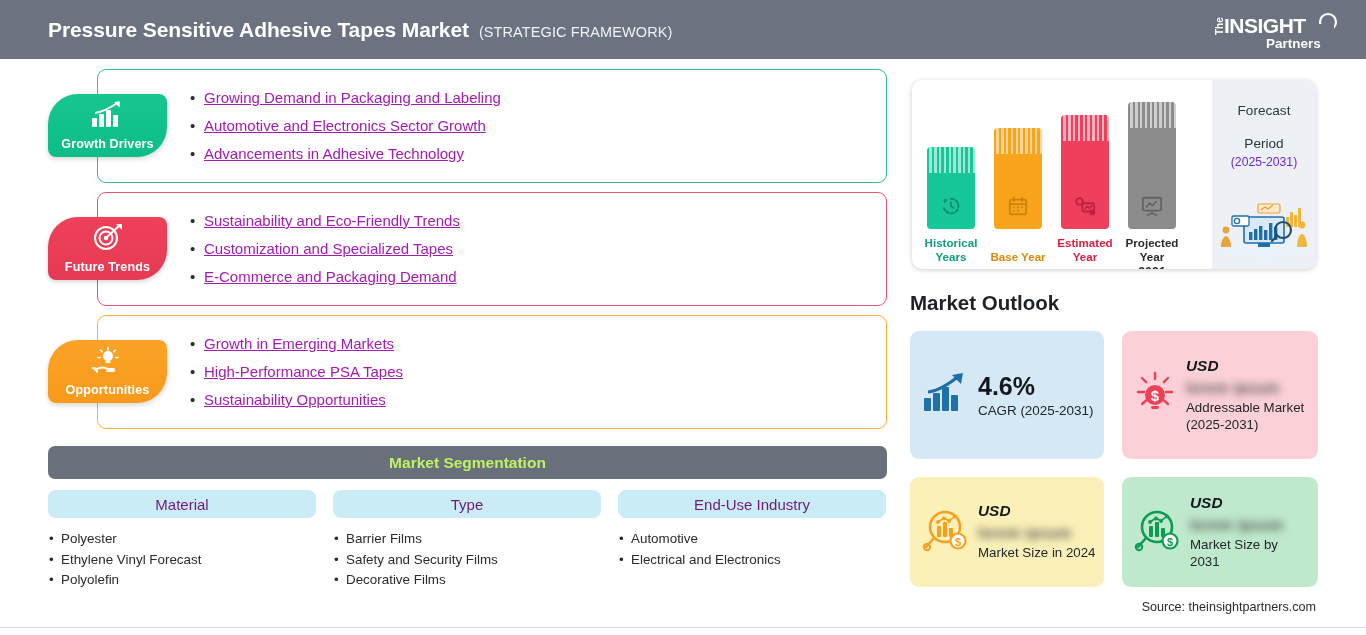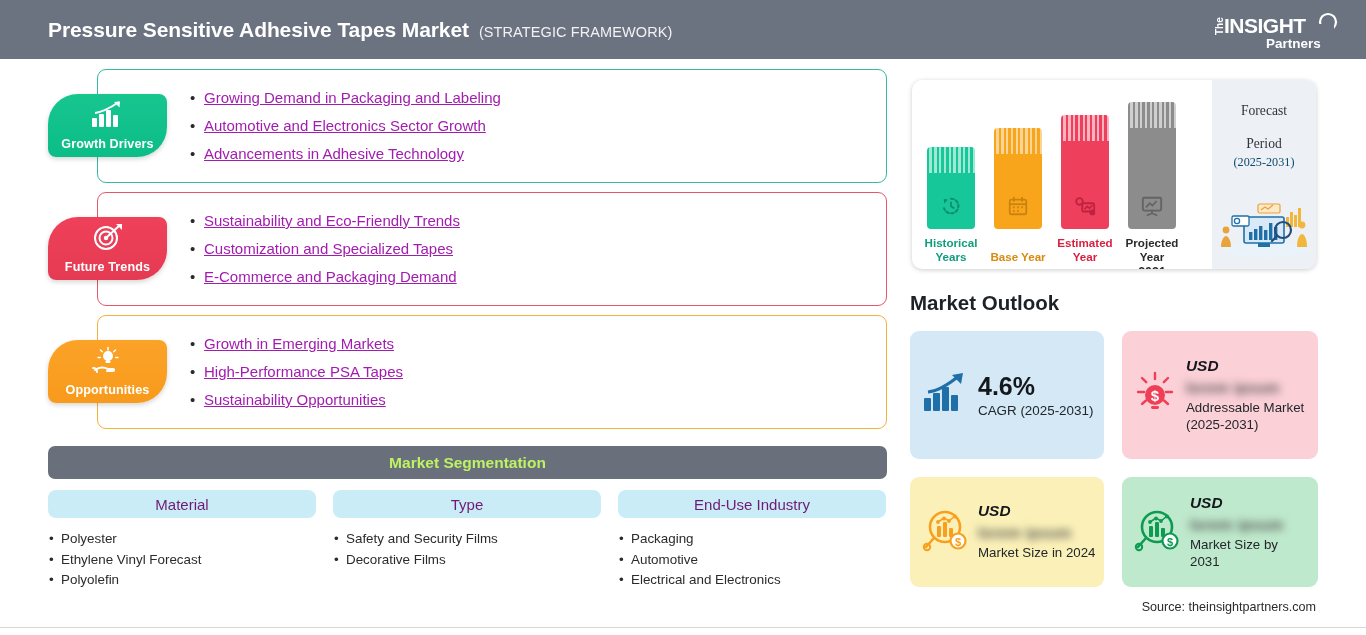--- a/index.html
+++ b/index.html
@@ -99,24 +99,24 @@
     overflow:hidden;
   }
   .bar .stripes { height: 26px; width:100%; }
   .bar .solid { width:100%; position:relative; }
   .bar .solid .ico { position:absolute; left:50%; bottom: 8px; transform:translateX(-50%); opacity:.62; }
   .bar-cap { position:absolute; bottom: -2px; left:50%; transform:translateX(-50%); font-size: 11.6px; font-weight:bold; line-height: 13.5px; width: 66px; }
 
   .forecast-side {
     position:absolute; right: 0; top: 0; width: 104px; height: 189px;
     background: #edf0f4;
-    display:flex; flex-direction:column; align-items:center;font-family:Liberation Serif, serif;
+    display:flex; flex-direction:column; align-items:center;
   }
   .fs-t1 { font-size: 13.6px; color:#303640; margin-top: 22px; line-height: 17px; text-align:center; font-weight: normal;}
-  .fs-t2 { font-size: 12.2px; color:#0c4a6e; margin-top: 3px; }
+  .fs-t2 { font-size: 12.2px; color:#6d28d9; margin-top: 3px; }
   .fs-art { position:absolute; bottom: 6px; left: 2px; }
 
   .mo-title { position:absolute; left: 2px; top: 232px; font-size: 20.5px; font-weight:bold; color:#1d2228; }
 
   .card { position:absolute; border-radius: 9px; }
   .card-blue  { left: 2px;   top: 272px; width: 194px; height: 128px; background:#d4e8f6; }
   .card-pink  { left: 214px; top: 272px; width: 196px; height: 128px; background:#fbd0d7; }
   .card-yellow{ left: 2px;   top: 418px; width: 194px; height: 110px; background:#fbf1b8; }
   .card-green { left: 214px; top: 418px; width: 196px; height: 110px; background:#bfe9cc; }
 
@@ -237,28 +237,28 @@
         <div class="seg-head">Material</div>
         <ul class="seg-items">
           <li>Polyester</li>
           <li>Ethylene Vinyl Forecast</li>
           <li>Polyolefin</li>
         </ul>
       </div>
       <div class="seg-col">
         <div class="seg-head">Type</div>
         <ul class="seg-items">
+          <li>Barrier Films</li>
           <li>Safety and Security Films</li>
           <li>Decorative Films</li>
         </ul>
       </div>
       <div class="seg-col">
         <div class="seg-head">End-Use Industry</div>
         <ul class="seg-items">
-          <li>Packaging</li>
           <li>Automotive</li>
           <li>Electrical and Electronics</li>
         </ul>
       </div>
     </div>
   </div>
 
   <div class="right">
 
     <div class="forecast-panel">

